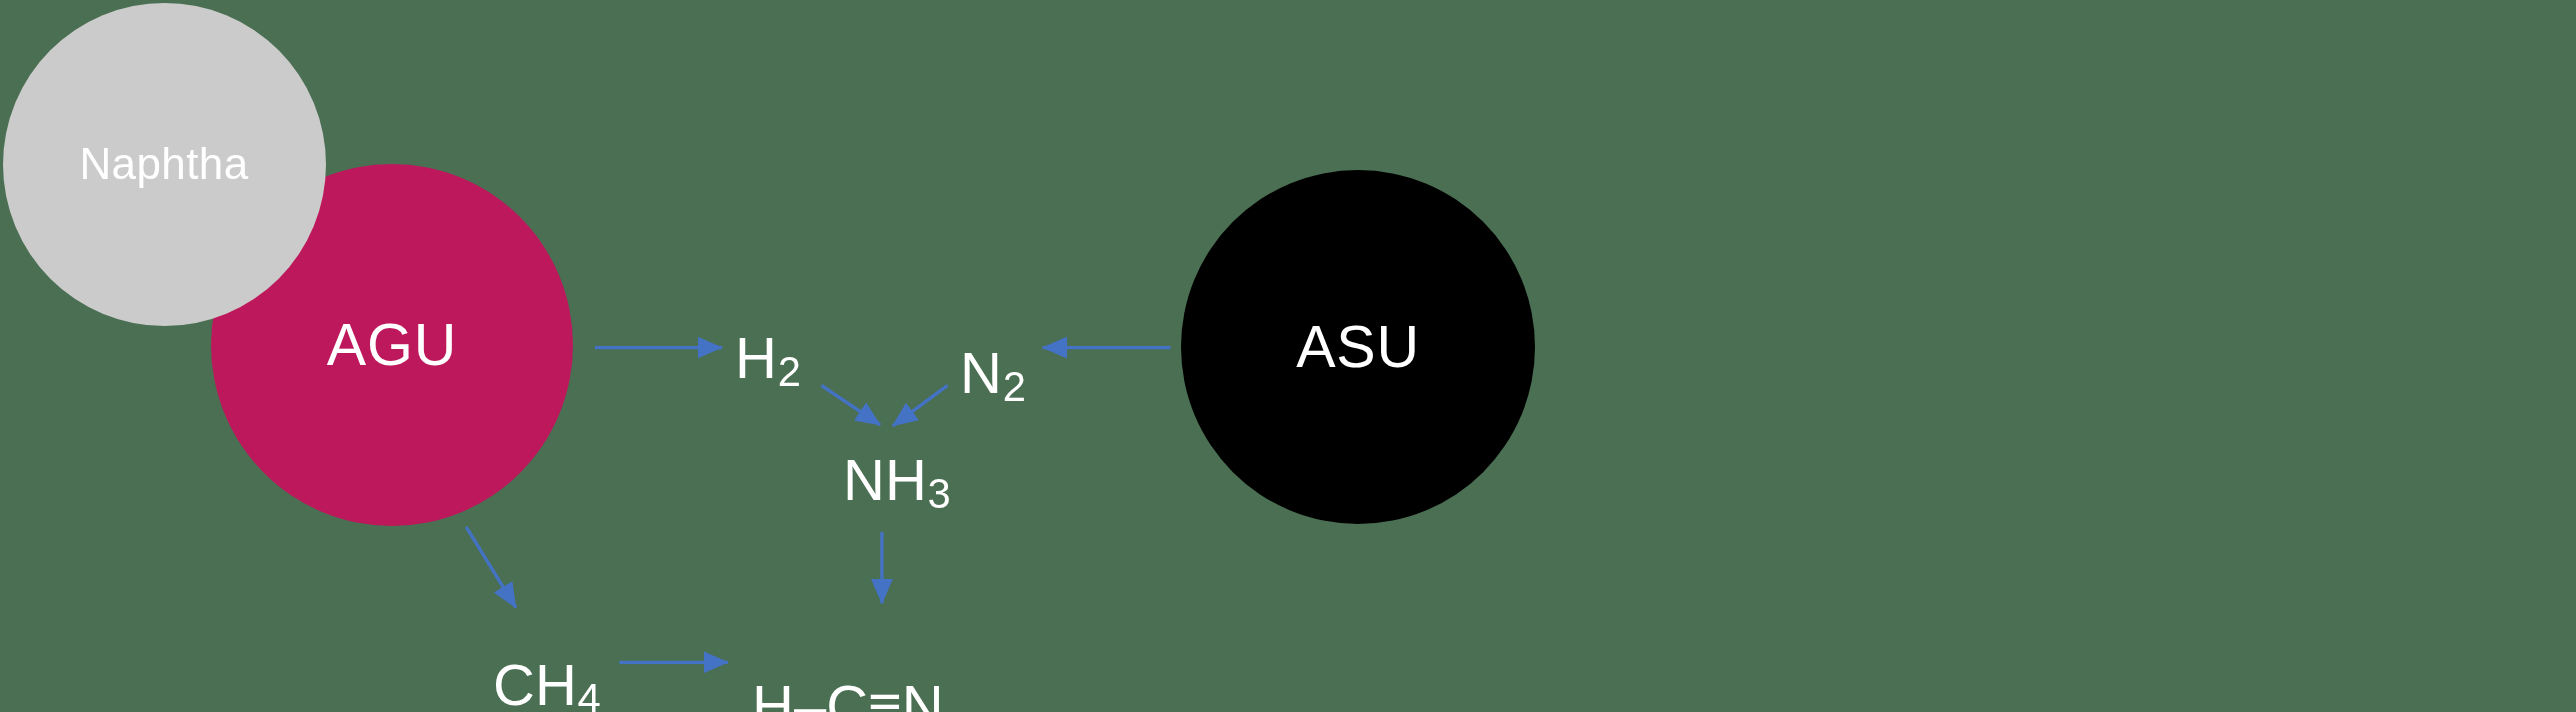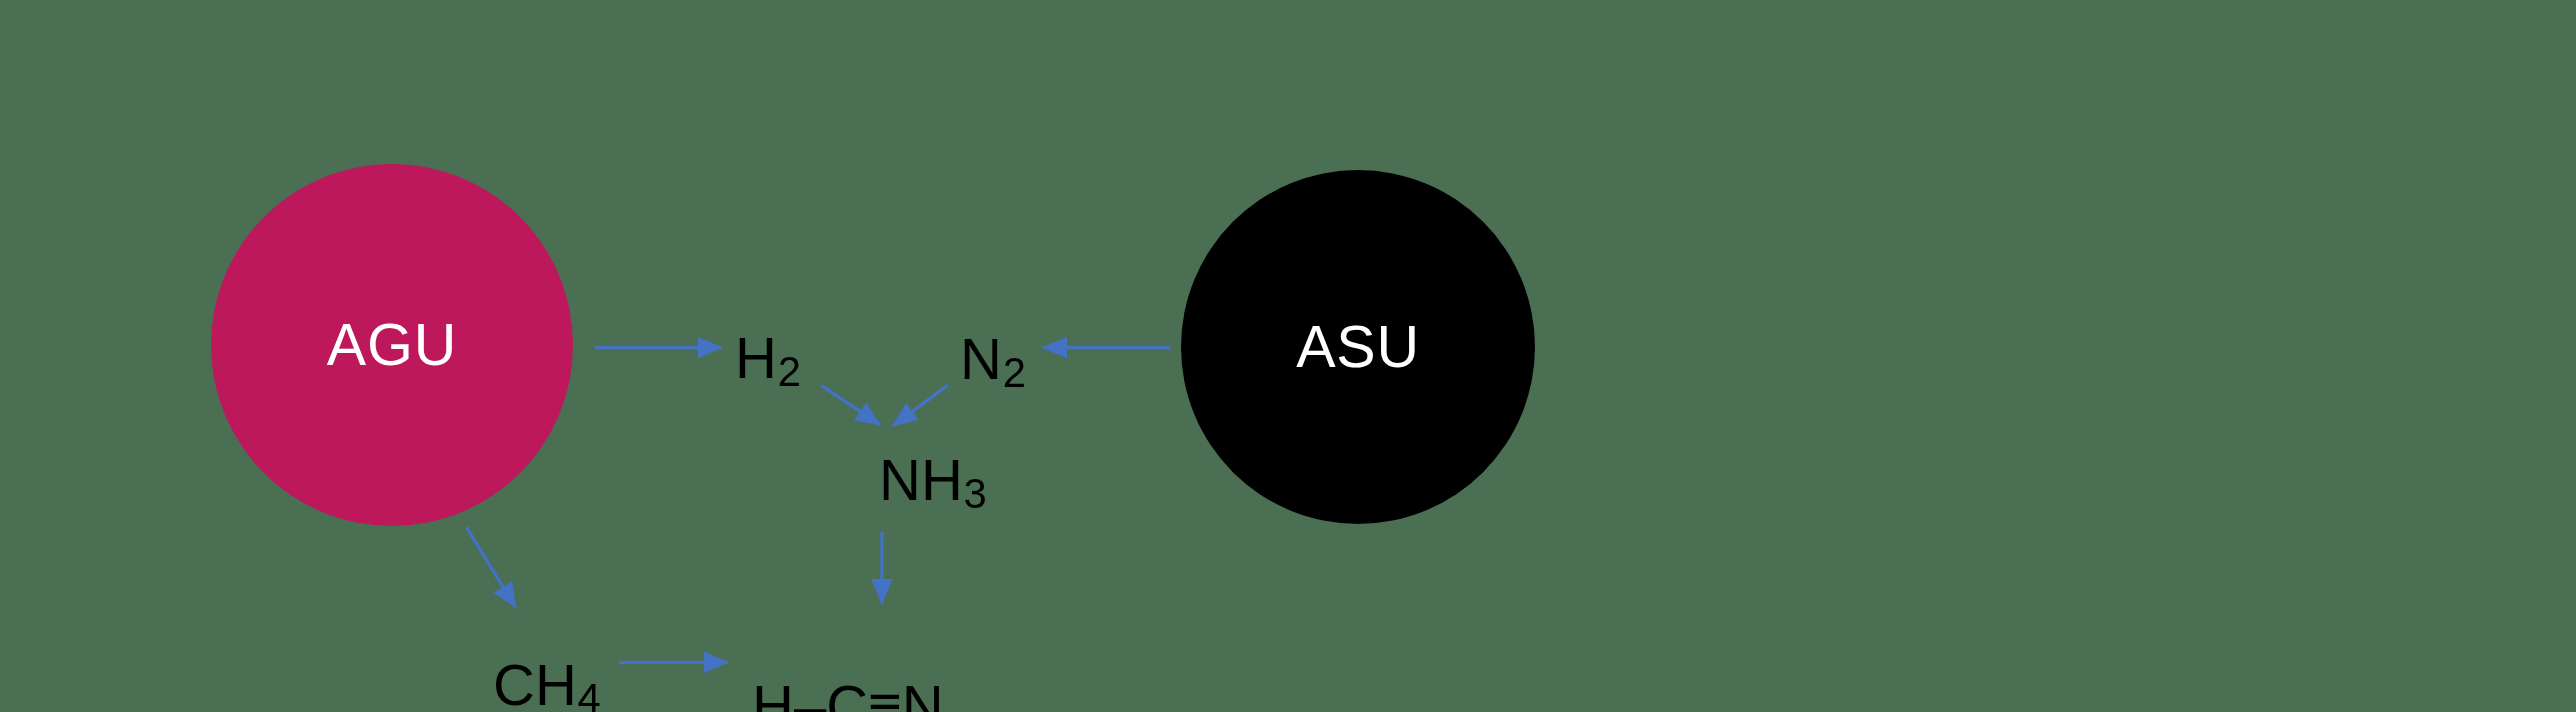--- a/index.html
+++ b/index.html
@@ -72,35 +72,35 @@
     background: #000000;
     z-index: 2;
   }
   .node.agu .node-label,
   .node.asu .node-label {
     font-size: 59px;
     font-weight: 400;
   }
   .species {
     position: absolute;
-    color: #000000;
+    color: #ffffff;
     font-size: 58px;
     line-height: 1;
     white-space: nowrap;
     z-index: 4;
   }
   .species sub {
     font-size: 72%;
     line-height: 0;
     vertical-align: -0.18em;
     margin-left: 0.8px;
   }
   .sp-h2  { left: 735px;  top: 329px; }
-  .sp-n2  { left: 960px; top: 330px; }
-  .sp-nh3 { left: 843px; top: 451px; margin-left: 36px; }
+  .sp-n2  { left: 960px; top: 344px; }
+  .sp-nh3 { left: 843px; top: 451px; }
   .sp-ch4 { left: 493px;  top: 656px; }
   .sp-hcn { left: 752px;  top: 634px; margin-top: 43px; }
 </style>
 </head>
 <body>
 
 <div class="canvas">
 
   <svg class="edges-layer" viewBox="0 0 3059 846" xmlns="http://www.w3.org/2000/svg">
     <defs>
@@ -112,20 +112,23 @@
         <line x1="706" y1="413" x2="857" y2="413" marker-end="url(#arrowhead)"></line>
         <line x1="1390" y1="413" x2="1238" y2="413" marker-end="url(#arrowhead)"></line>
         <line x1="975" y1="458" x2="1045" y2="505" marker-end="url(#arrowhead)"></line>
         <line x1="1125" y1="458" x2="1060" y2="506" marker-end="url(#arrowhead)"></line>
         <line x1="1047" y1="632" x2="1047" y2="717" marker-end="url(#arrowhead)"></line>
         <line x1="553" y1="626" x2="612" y2="722" marker-end="url(#arrowhead)"></line>
         <line x1="735" y1="787" x2="864" y2="787" marker-end="url(#arrowhead)"></line>
       </g>
   </svg>
 
+  <div class="node naphtha">
+    <span class="node-label">Naphtha</span>
+  </div>
 
   <div class="node agu">
     <span class="node-label">AGU</span>
   </div>
 
   <div class="node asu">
     <span class="node-label">ASU</span>
   </div>
 
   <div class="species sp-h2">

